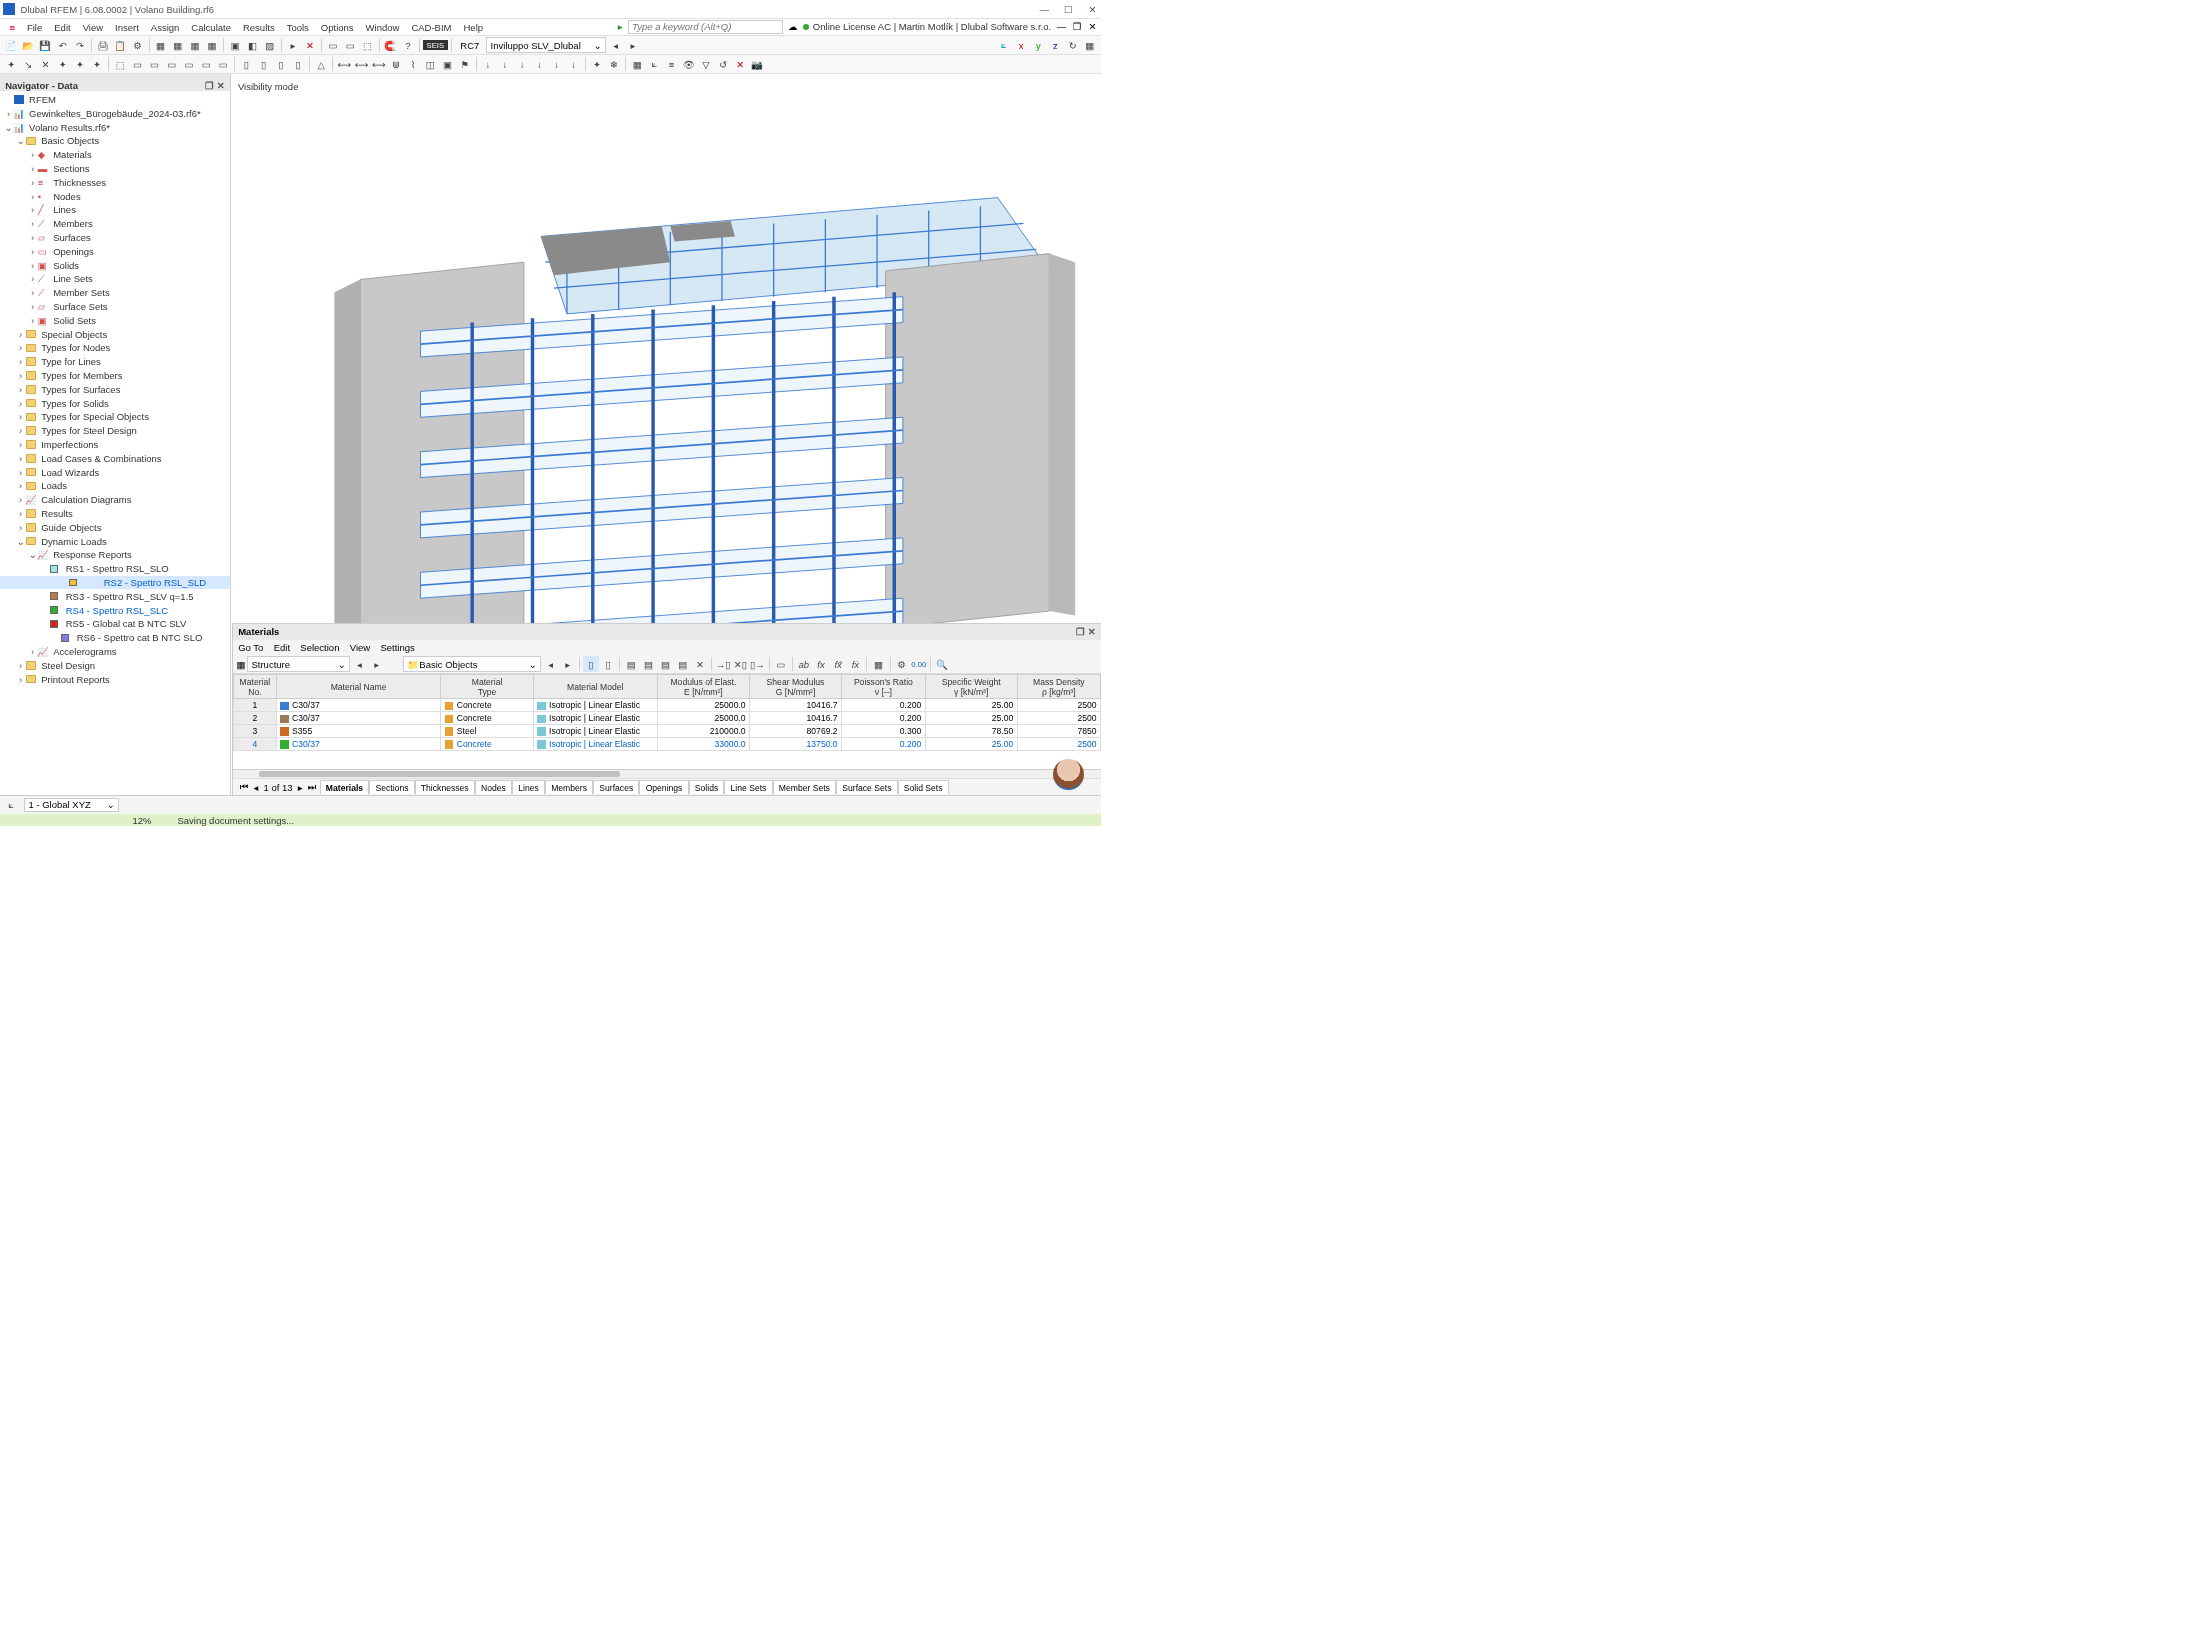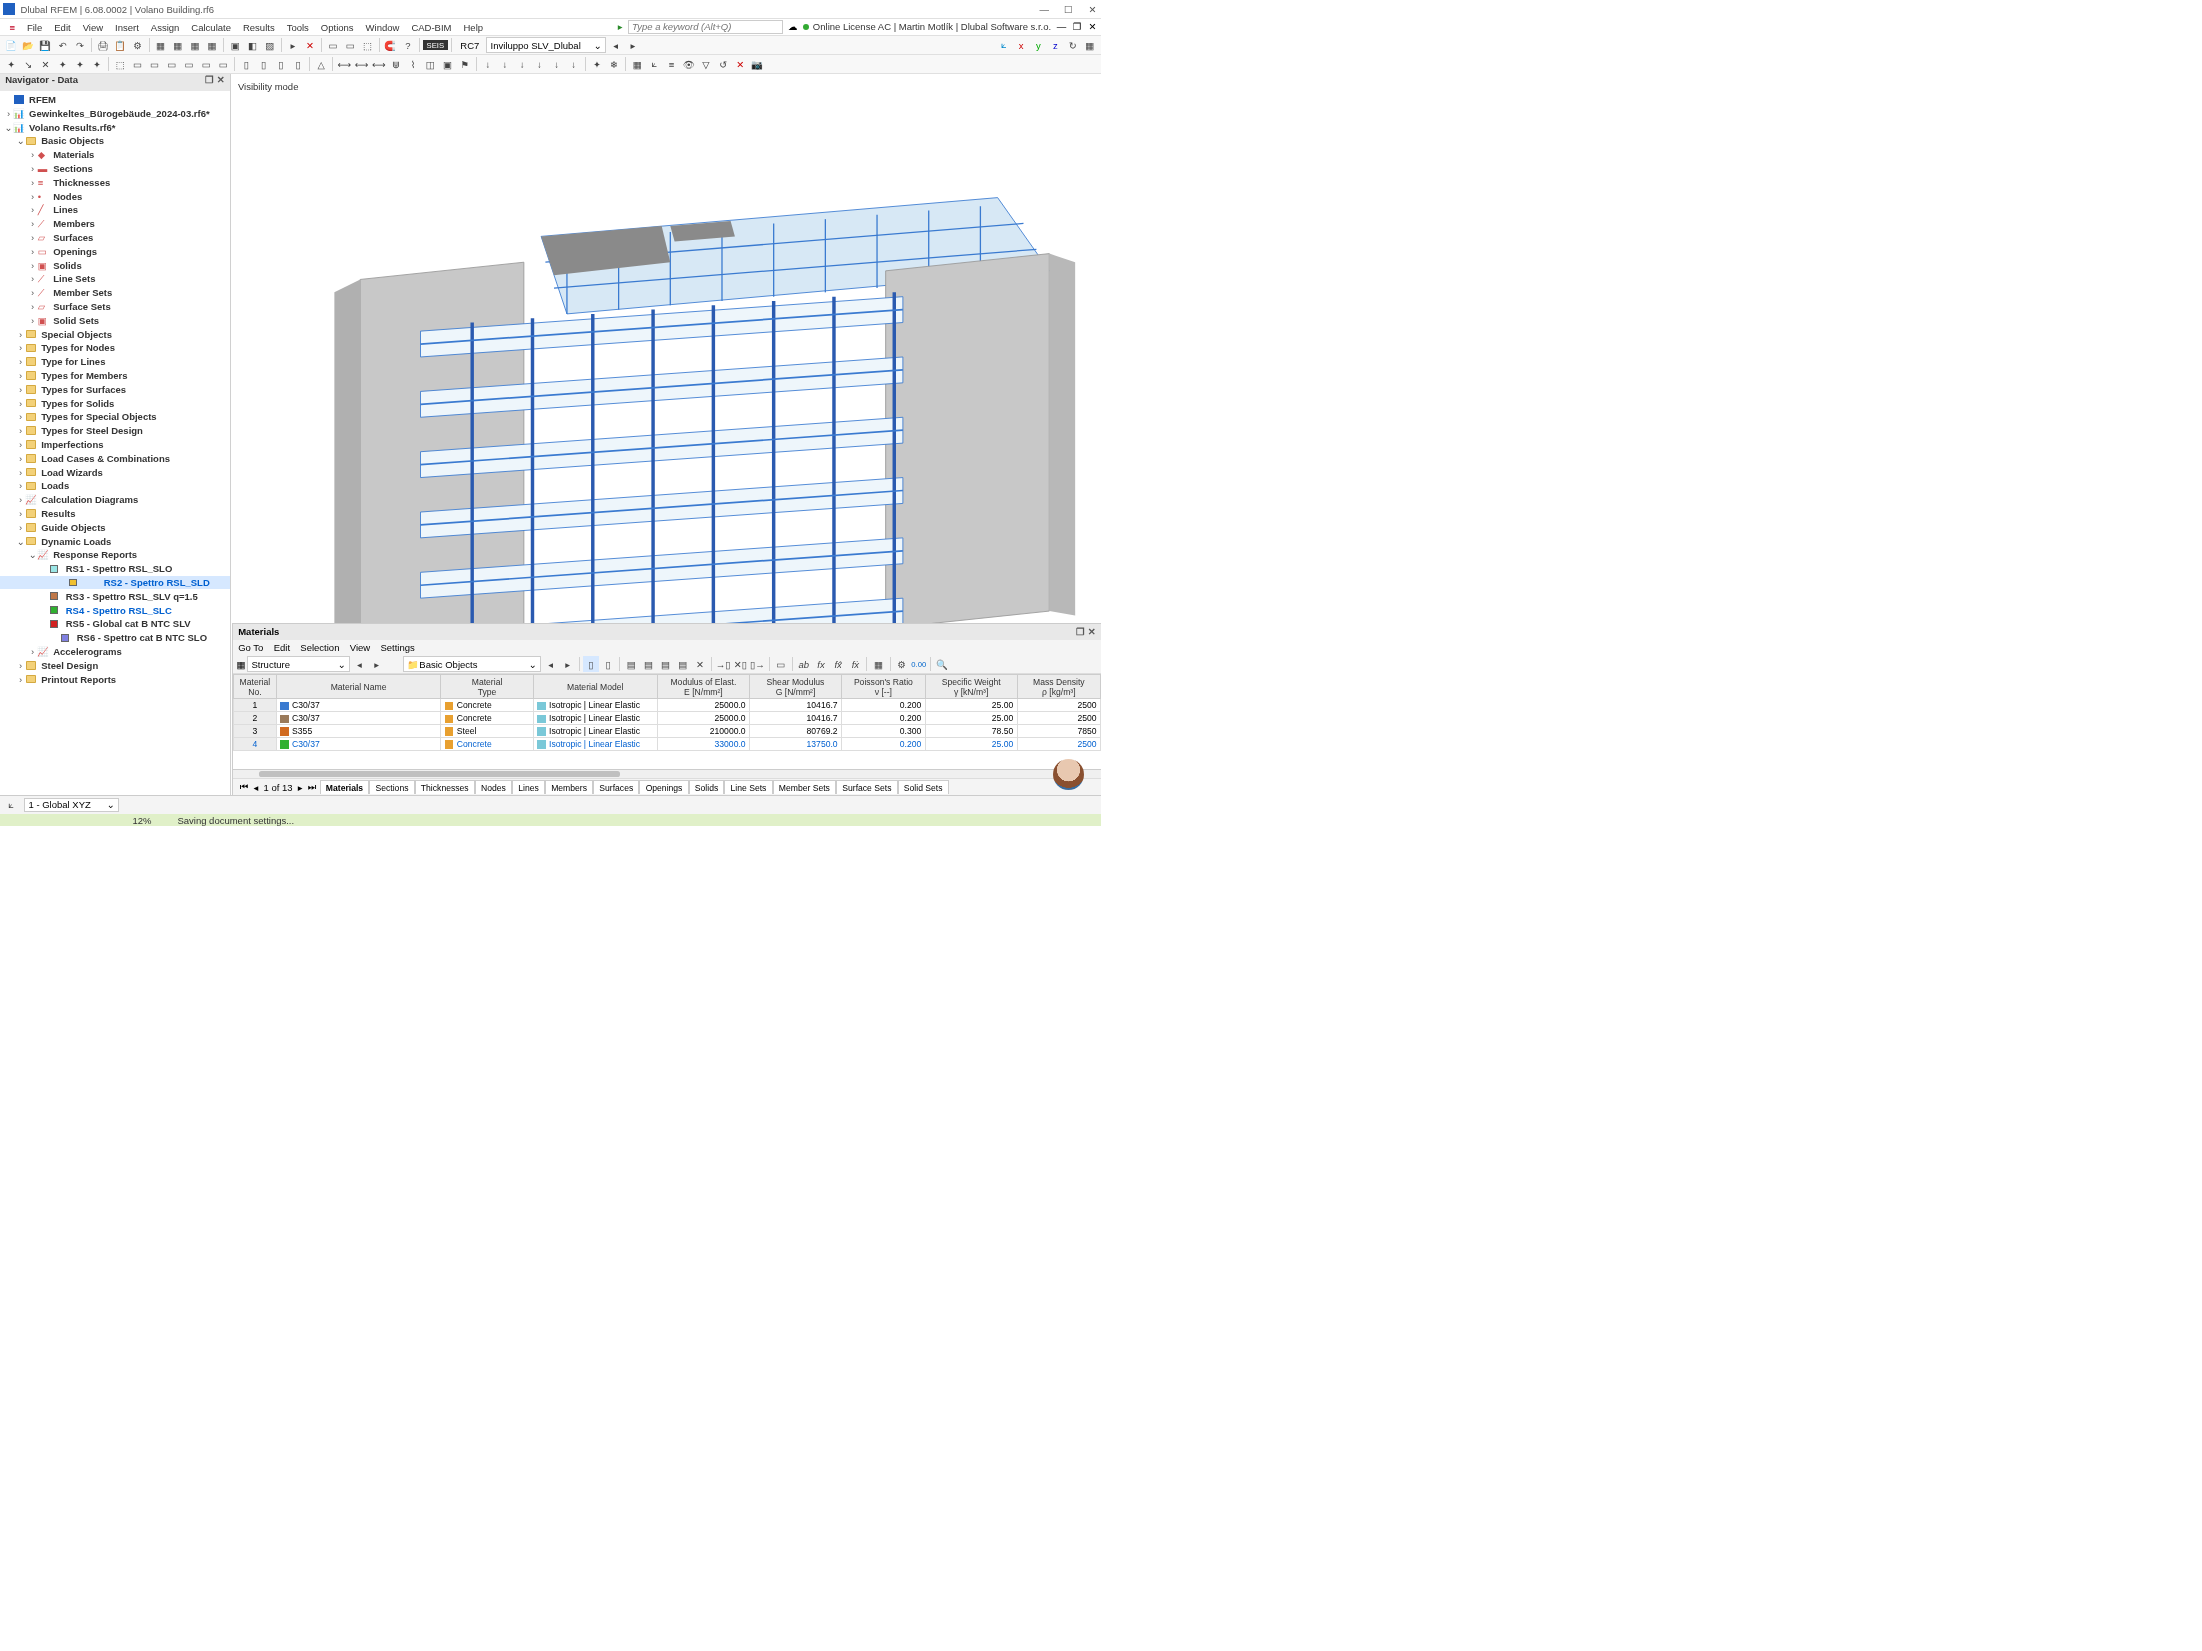--- a/index.html
+++ b/index.html
@@ -16,27 +16,27 @@
 .kw-input { width:155px; height:13.8px; border:0.9px solid #ccc; padding:0 3.4px; font-style:italic; color:#888; }
 .license { color:#333; display:flex; align-items:center; gap:3.4px; }
 .toolbar { height:19px; display:flex; align-items:center; padding:0 3.4px; gap:1.7px; background:#f8f8f8; border-bottom:0.9px solid #e0e0e0; }
 .tbtn { width:15.5px; height:15.5px; display:inline-flex; align-items:center; justify-content:center; color:#444; }
 .tsep { width:0.9px; height:13.8px; background:#d0d0d0; margin:0 1.7px; }
 .tb-rc { padding:0 5.2px; }
 .tb-combo { width:120px; height:15.5px; border:0.9px solid #ccc; padding:0 3.4px; display:flex; align-items:center; background:#fff; }
 .tb-seis { background:#333; color:#fff; padding:0.9px 3.4px; font-size:7.7px; }
 .main { display:flex; height:calc(100% - 19px - 17px - 19px - 19px - 19px - 12px); }
 .nav { width:231px; border-right:0.9px solid #d0d0d0; display:flex; flex-direction:column; background:#fff; }
-.nav-header { height:17px; background:#e8e8e8; display:flex; align-items:flex-start; padding:0 5.2px; font-weight:600; color:#333; position:relative; }
+.nav-header { height:17px; background:#e8e8e8; display:flex; align-items:flex-end; padding:0 5.2px; font-weight:600; color:#333; position:relative; }
 .nav-header .pbtns { margin-left:auto; display:flex; gap:3.4px; color:#555; }
 .nav-tree { flex:1; overflow:auto; padding:1.7px 0; }
 .tnode { display:flex; align-items:center; height:13.8px; padding-right:3.4px; white-space:nowrap; }
 .tnode .exp { width:10.3px; text-align:center; color:#555; }
 .tnode .ticon { width:12px; height:10.3px; margin-right:3.4px; display:inline-flex; align-items:center; }
-.tnode .tlabel { color:#333;font-weight:bold; }
+.tnode .tlabel { color:#333; }
 .tnode.sel .tlabel { color:#0060d0; }
 .tnode.sel.bg { background:#d6e8ff;gap:19px; }
 .folder { display:inline-block; width:10.3px; height:8.6px; background:#f3d179; border:0.9px solid #d4a940; border-radius:0.9px; }
 .square { display:inline-block; width:7.7px; height:7.7px; border:0.9px solid #666; }
 .viewport { flex:1; position:relative; background:#fff; }
 .viewport-label { position:absolute; top:6.9px; left:6.9px; color:#333; }
 .vp-svg { position:absolute; top:0; left:0; width:100%; height:100%; }
 .bottom-panel { position:absolute; right:0; bottom:0; width:869px; height:172px; background:#f4f4f4; border-top:0.9px solid #ccc; border-left:0.9px solid #ccc; display:flex; flex-direction:column; }
 .bp-title { height:15.5px; background:#e8e8e8; display:flex; align-items:center; padding:0 5.2px; font-weight:600; }
 .bp-title .pbtns { margin-left:auto; display:flex; gap:3.4px; color:#555; }

